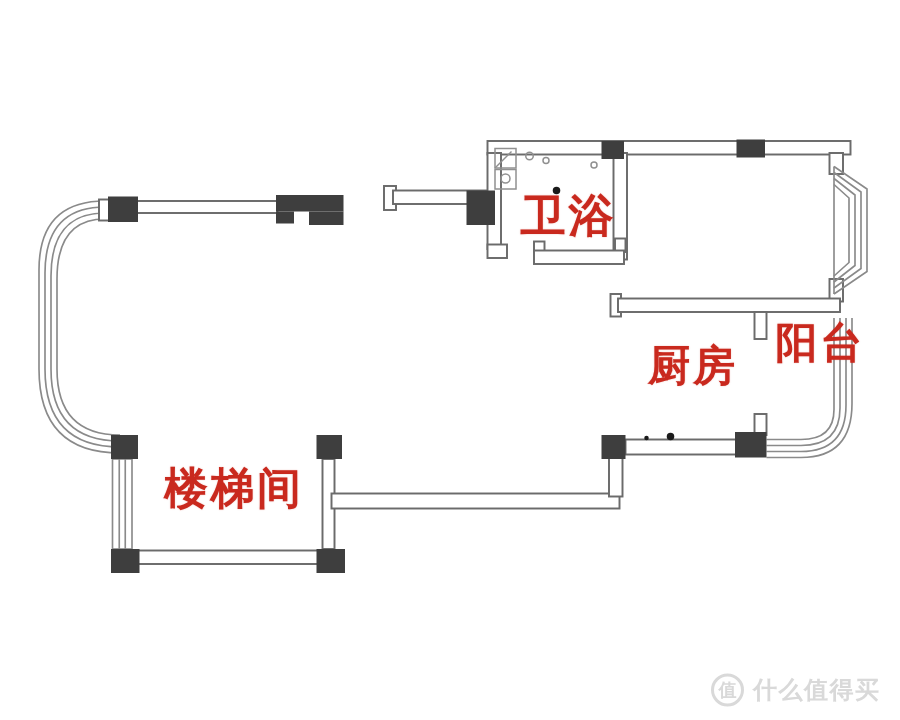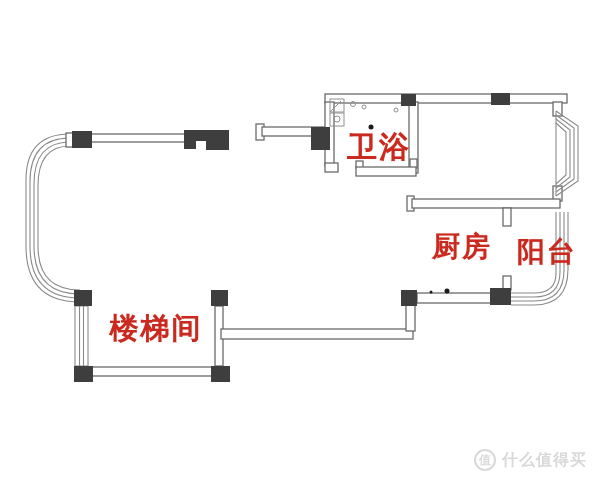--- a/index.html
+++ b/index.html
@@ -6,20 +6,21 @@
   .stage{
     position:relative;width:600px;height:480px;background:#ffffff;overflow:hidden;
     font-family:"DejaVu Sans","Liberation Sans",sans-serif;
   }
   .stage svg{position:absolute;left:0;top:0;}
   .room-label{
     position:absolute;transform:translate(-50%,-50%);
     color:var(--label-color,#c9291e);
     font-weight:bold;white-space:nowrap;letter-spacing:2px;line-height:1;
     text-shadow:0 0 1px rgba(201,41,30,.35);
+    font-family:Liberation Mono, monospace;
   }
   .watermark{
     position:absolute;left:474px;top:449px;display:flex;align-items:center;gap:6px;
     color:var(--watermark-color,#d9d9d9);
   }
   .wm-logo{
     width:18px;height:18px;border:2px solid var(--watermark-color,#d9d9d9);
     border-radius:50%;font-size:12px;font-weight:bold;line-height:18px;text-align:center;
   }
   .wm-text{font-size:16px;font-weight:bold;letter-spacing:1px;line-height:1;}
@@ -123,20 +124,20 @@
     </g>
 
     <g fill="#1a1a1a" stroke="none">
       <circle cx="431" cy="292" r="1.5"></circle>
       <circle cx="447" cy="291" r="2.5"></circle>
     </g>
   </svg>
 
   <div class="room-label" style="left:379px;top:147px;font-size:30px">卫浴</div>
   <div class="room-label" style="left:462px;top:247px;font-size:28px">厨房</div>
-  <div class="room-label" style="left:547px;top:252px;font-size:28px">阳台</div>
+  <div class="room-label" style="left:547px;top:232px;font-size:28px">阳台</div>
   <div class="room-label" style="left:156px;top:328px;font-size:29px">楼梯间</div>
 
   <div class="watermark">
     <span class="wm-logo">值</span>
     <span class="wm-text">什么值得买</span>
   </div>
 </div>
 
 </body></html>

